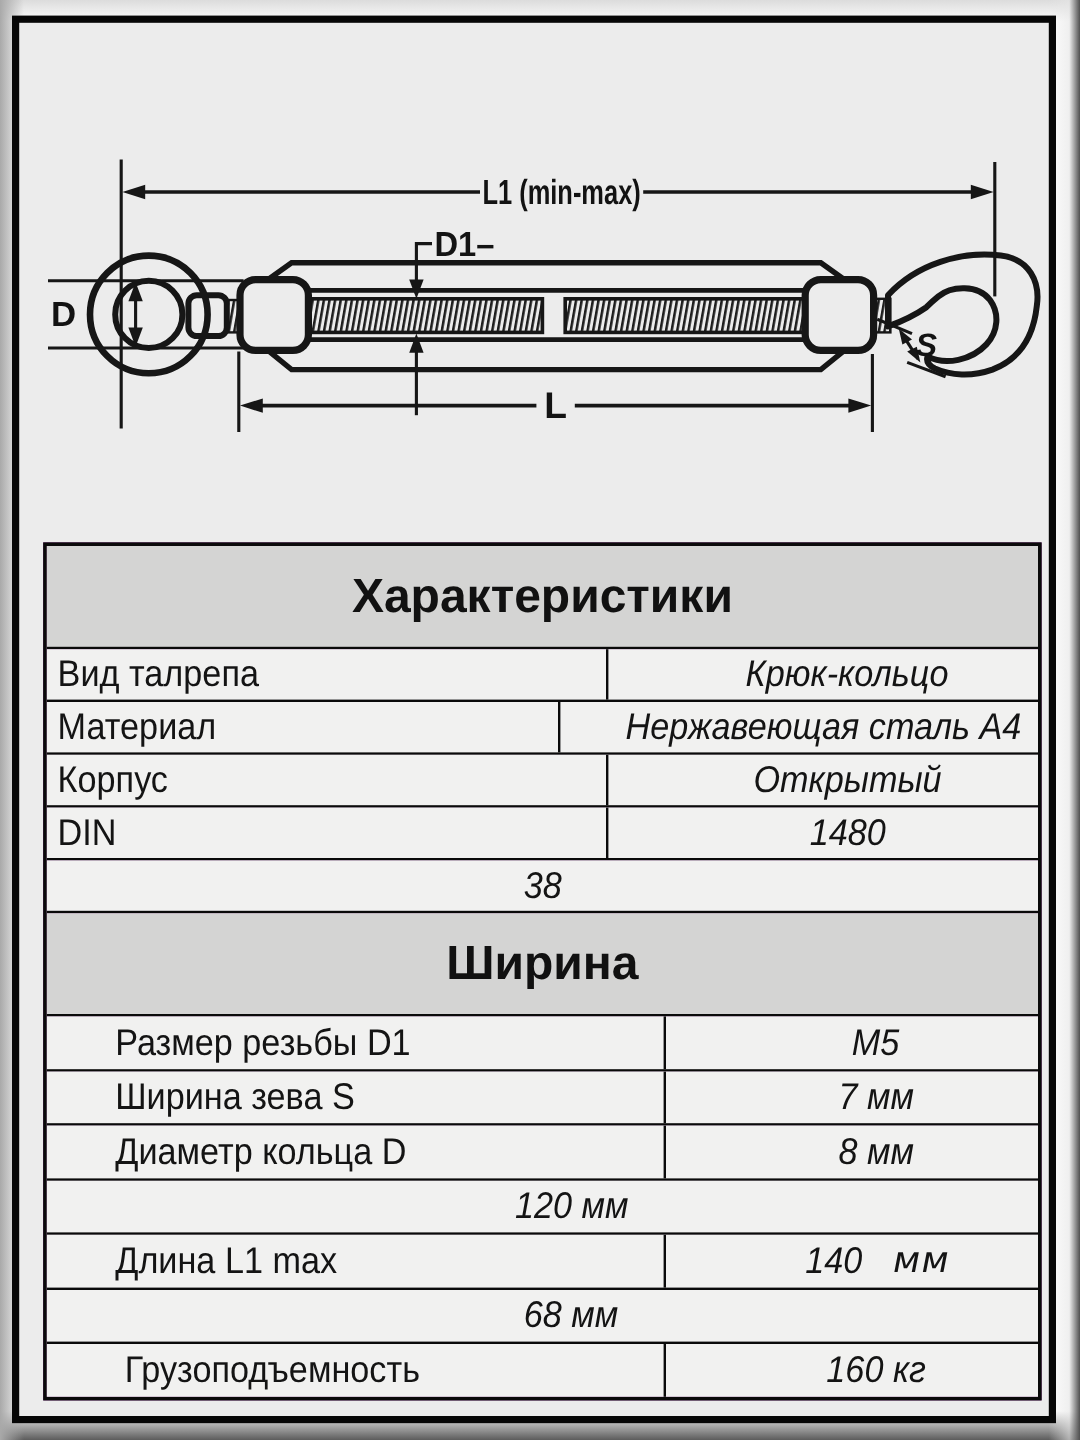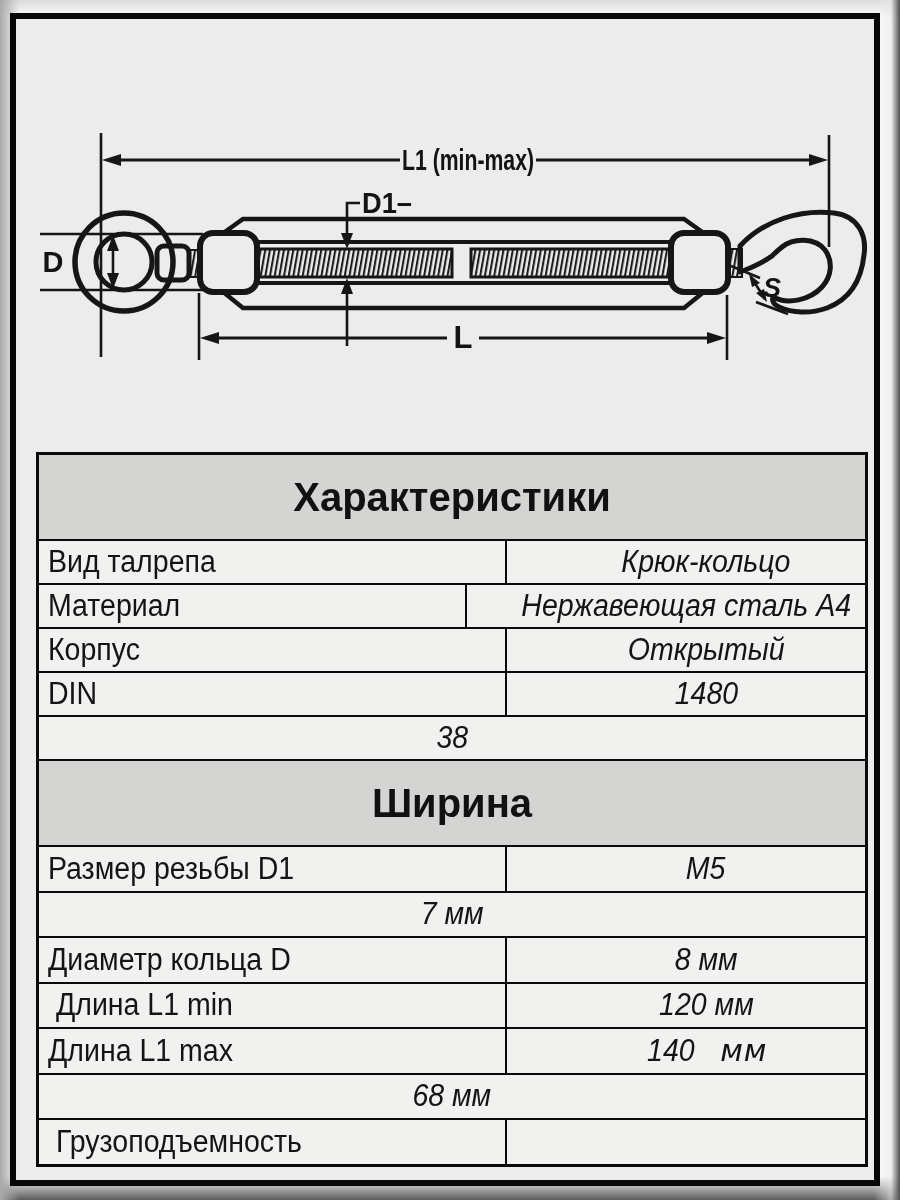--- a/index.html
+++ b/index.html
@@ -24,21 +24,21 @@
     position:absolute;left:20px;top:433px;width:832px;
     background:#701a75;border:3px solid #0a0a0a;box-sizing:border-box;
   }
   .thead{
     height:84px;background:#d4d4d3;border-bottom:2px solid #0a0a0a;
     display:flex;align-items:center;justify-content:center;
     font-weight:bold;font-size:40px;color:#111;
   }
   .srow{display:flex;border-bottom:2px solid #0a0a0a;background:#f1f1f0;gap:40px;}
   .sect1 .srow{height:42px;}
-  .sect2 .srow{height:43.5px;}
+  .sect2 .srow{height:43.5px;padding-left:48px;}
   .sect2 .srow:last-child{border-bottom:none;}
   .cell{display:flex;align-items:center;font-size:31px;color:#141414;box-sizing:border-box;}
   .cell.lab{width:468px;border-right:2px solid #0a0a0a;padding-left:9px;}
   .cell.val{flex:1;justify-content:center;font-style:italic;}
   .txt{display:inline-block;transform:scaleX(.92);white-space:pre;}
   .cell.lab .txt{transform-origin:0 50%;}
   .cell.val .txt{transform-origin:50% 50%;}
   .unit-alt{
     display:inline-block;font-family:"DejaVu Sans",sans-serif;font-size:30px;
     margin-left:24px;letter-spacing:1px;
@@ -198,36 +198,36 @@
     <div class="sect2">
       <div class="srow">
         <div class="cell lab">
             <span class="txt">Размер резьбы D1</span>
           </div>
         <div class="cell val">
             <span class="txt">М5</span>
           </div>
       </div>
       <div class="srow">
+        <div class="cell lab">
+            <span class="txt">Ширина зева S</span>
+          </div>
         <div class="cell val">
             <span class="txt">7 мм</span>
           </div>
       </div>
       <div class="srow">
         <div class="cell lab">
             <span class="txt">Диаметр кольца D</span>
           </div>
         <div class="cell val">
             <span class="txt">8 мм</span>
           </div>
       </div>
       <div class="srow">
-        <div class="cell lab">
-            <span class="txt">&nbsp;Длина L1 min</span>
-          </div>
         <div class="cell val">
             <span class="txt">120 мм</span>
           </div>
       </div>
       <div class="srow">
         <div class="cell lab">
             <span class="txt">Длина L1 max</span>
           </div>
         <div class="cell val">
           <span class="txt">140</span>
@@ -236,17 +236,20 @@
       </div>
       <div class="srow">
         <div class="cell val">
             <span class="txt">68 мм</span>
           </div>
       </div>
       <div class="srow">
         <div class="cell lab">
             <span class="txt">&nbsp;Грузоподъемность</span>
           </div>
+        <div class="cell val">
+            <span class="txt">160 кг</span>
+          </div>
       </div>
     </div>
 
   </div>
 </div>
 
 </body></html>

